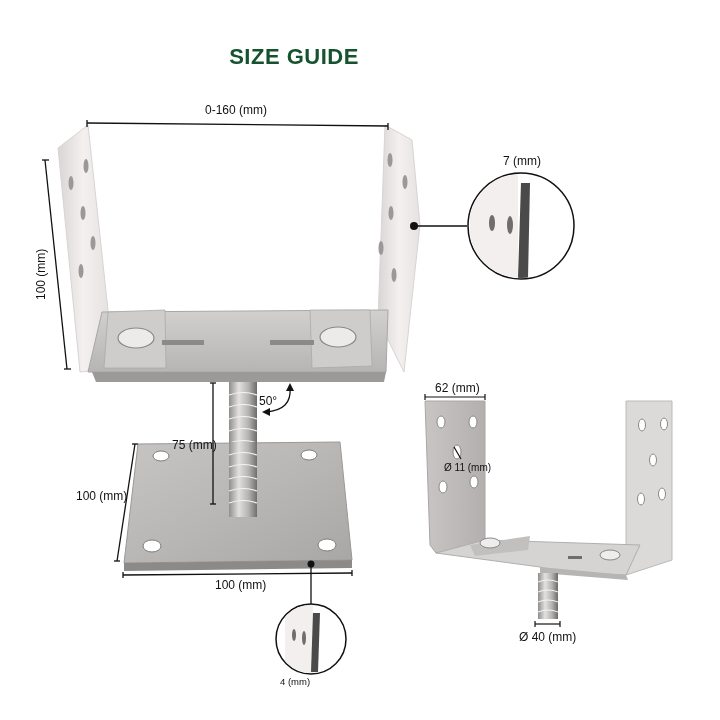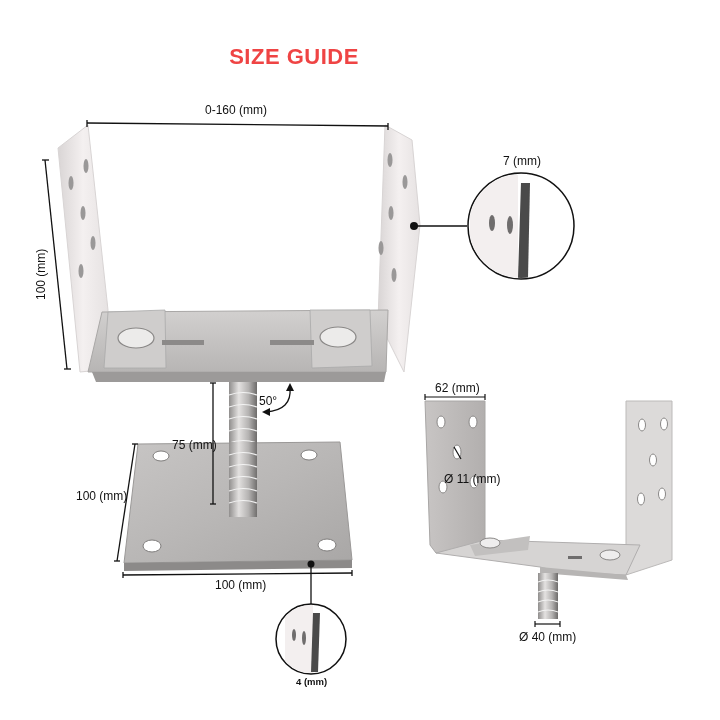--- a/index.html
+++ b/index.html
@@ -1,19 +1,19 @@
 <!DOCTYPE html>
 <html><head>
 <meta charset="utf-8">
 <style>
   html, body { margin: 0; padding: 0; background: #ffffff; }
   body { width: 720px; height: 720px; position: relative; overflow: hidden;
          font-family: "Liberation Sans", "DejaVu Sans", sans-serif; color: #111; }
   .title { position: absolute; left: 0; top: 44px; width: 588px; text-align: center;
-           font-size: 22px; font-weight: 700; letter-spacing: 0.5px; color: #ef4444; }
+           font-size: 22px; font-weight: 700; letter-spacing: 0.5px; color: #14532d; }
   .lbl { position: absolute; font-size: 12px; color: #111; white-space: nowrap; }
   .lbl-sm { position: absolute; font-size: 9.5px; color: #111; white-space: nowrap; }
   .lbl-md { position: absolute; font-size: 12px; color: #111; white-space: nowrap; }
   .vert { transform-origin: left top; transform: rotate(-90deg); }
   svg.canvas { position: absolute; left: 0; top: 0; }
 </style>
 </head>
 <body>
 
 <div class="title">SIZE GUIDE</div>
@@ -220,16 +220,16 @@
   </g>
 </svg>
 
 <div class="lbl" style="left:205px; top:103px;">0-160 (mm)</div>
 <div class="lbl vert" style="left:34px; top:300px;">100 (mm)</div>
 <div class="lbl" style="left:503px; top:154px;">7 (mm)</div>
 <div class="lbl-md" style="left:172px; top:438px;">75 (mm)</div>
 <div class="lbl-md" style="left:259px; top:394px;">50°</div>
 <div class="lbl-md" style="left:76px; top:489px;">100 (mm)</div>
 <div class="lbl-md" style="left:215px; top:578px;">100 (mm)</div>
-<div class="lbl-sm" style="left:296px; top:676px;font-weight:bold;">4 (mm)</div>
+<div class="lbl-sm" style="left:280px; top:676px;">4 (mm)</div>
 <div class="lbl-md" style="left:435px; top:381px;">62 (mm)</div>
-<div class="lbl-sm" style="left:444px; top:472px; font-size:12px;">Ø 11 (mm)</div>
+<div class="lbl-sm" style="left:444px; top:462px; font-size:10px;">Ø 11 (mm)</div>
 <div class="lbl" style="left:519px; top:630px;">Ø 40 (mm)</div>
 
 </body></html>

